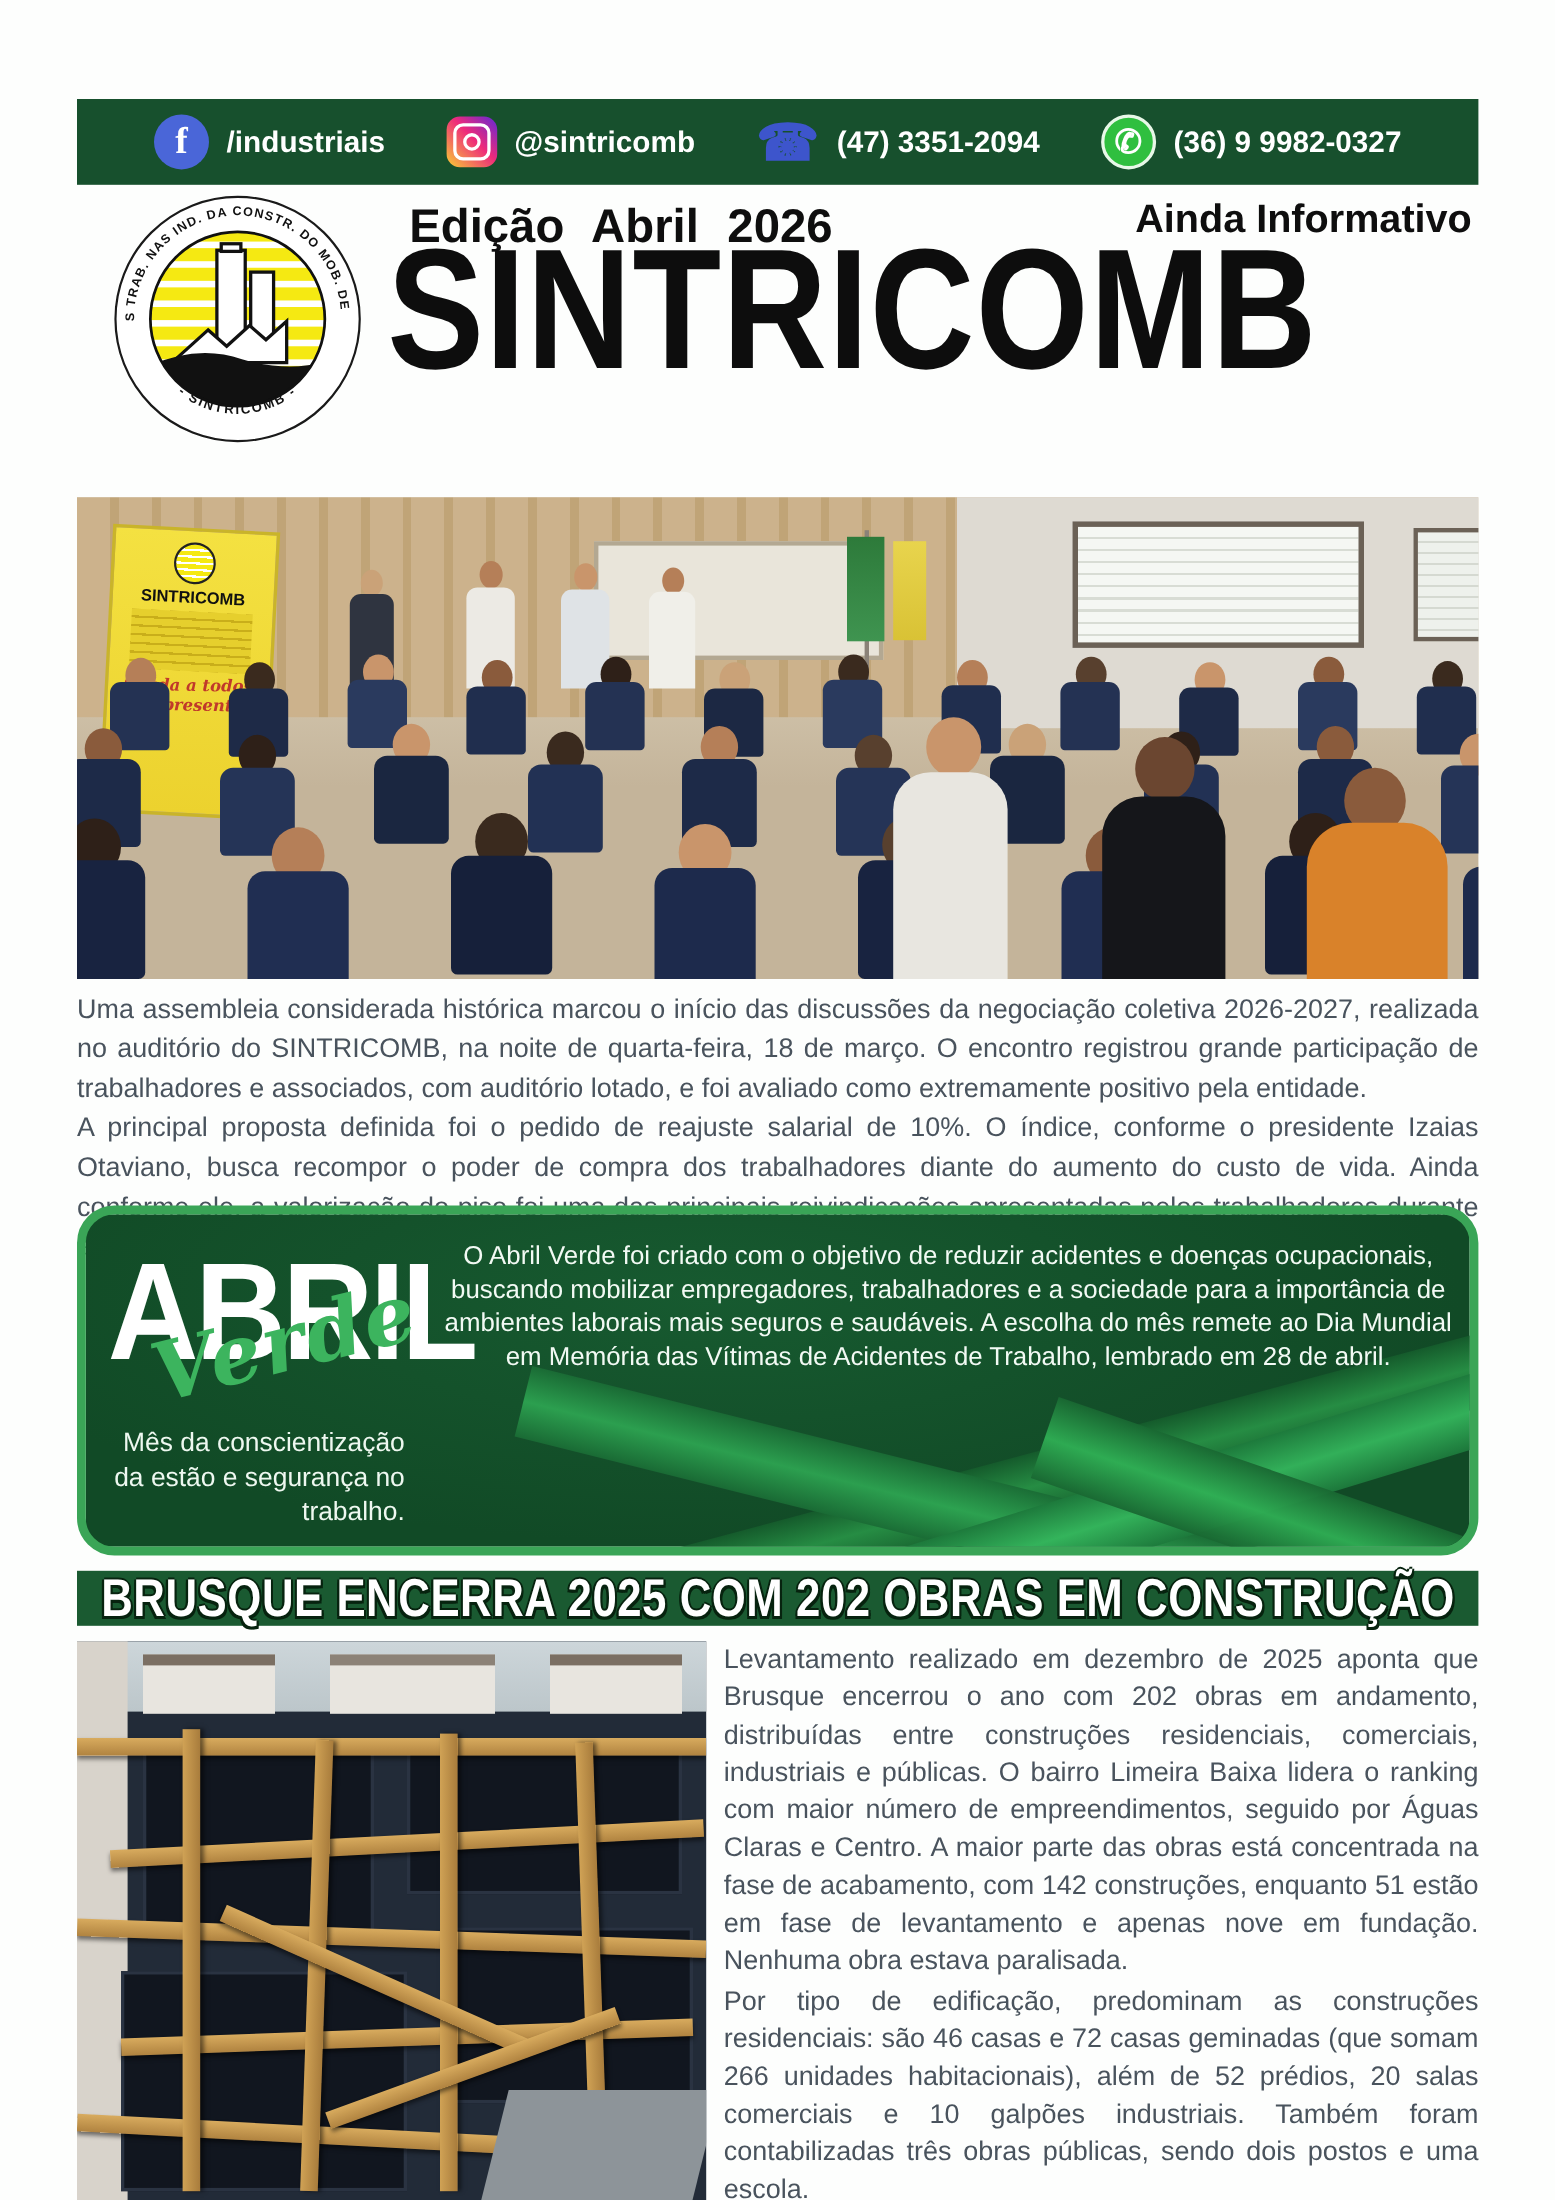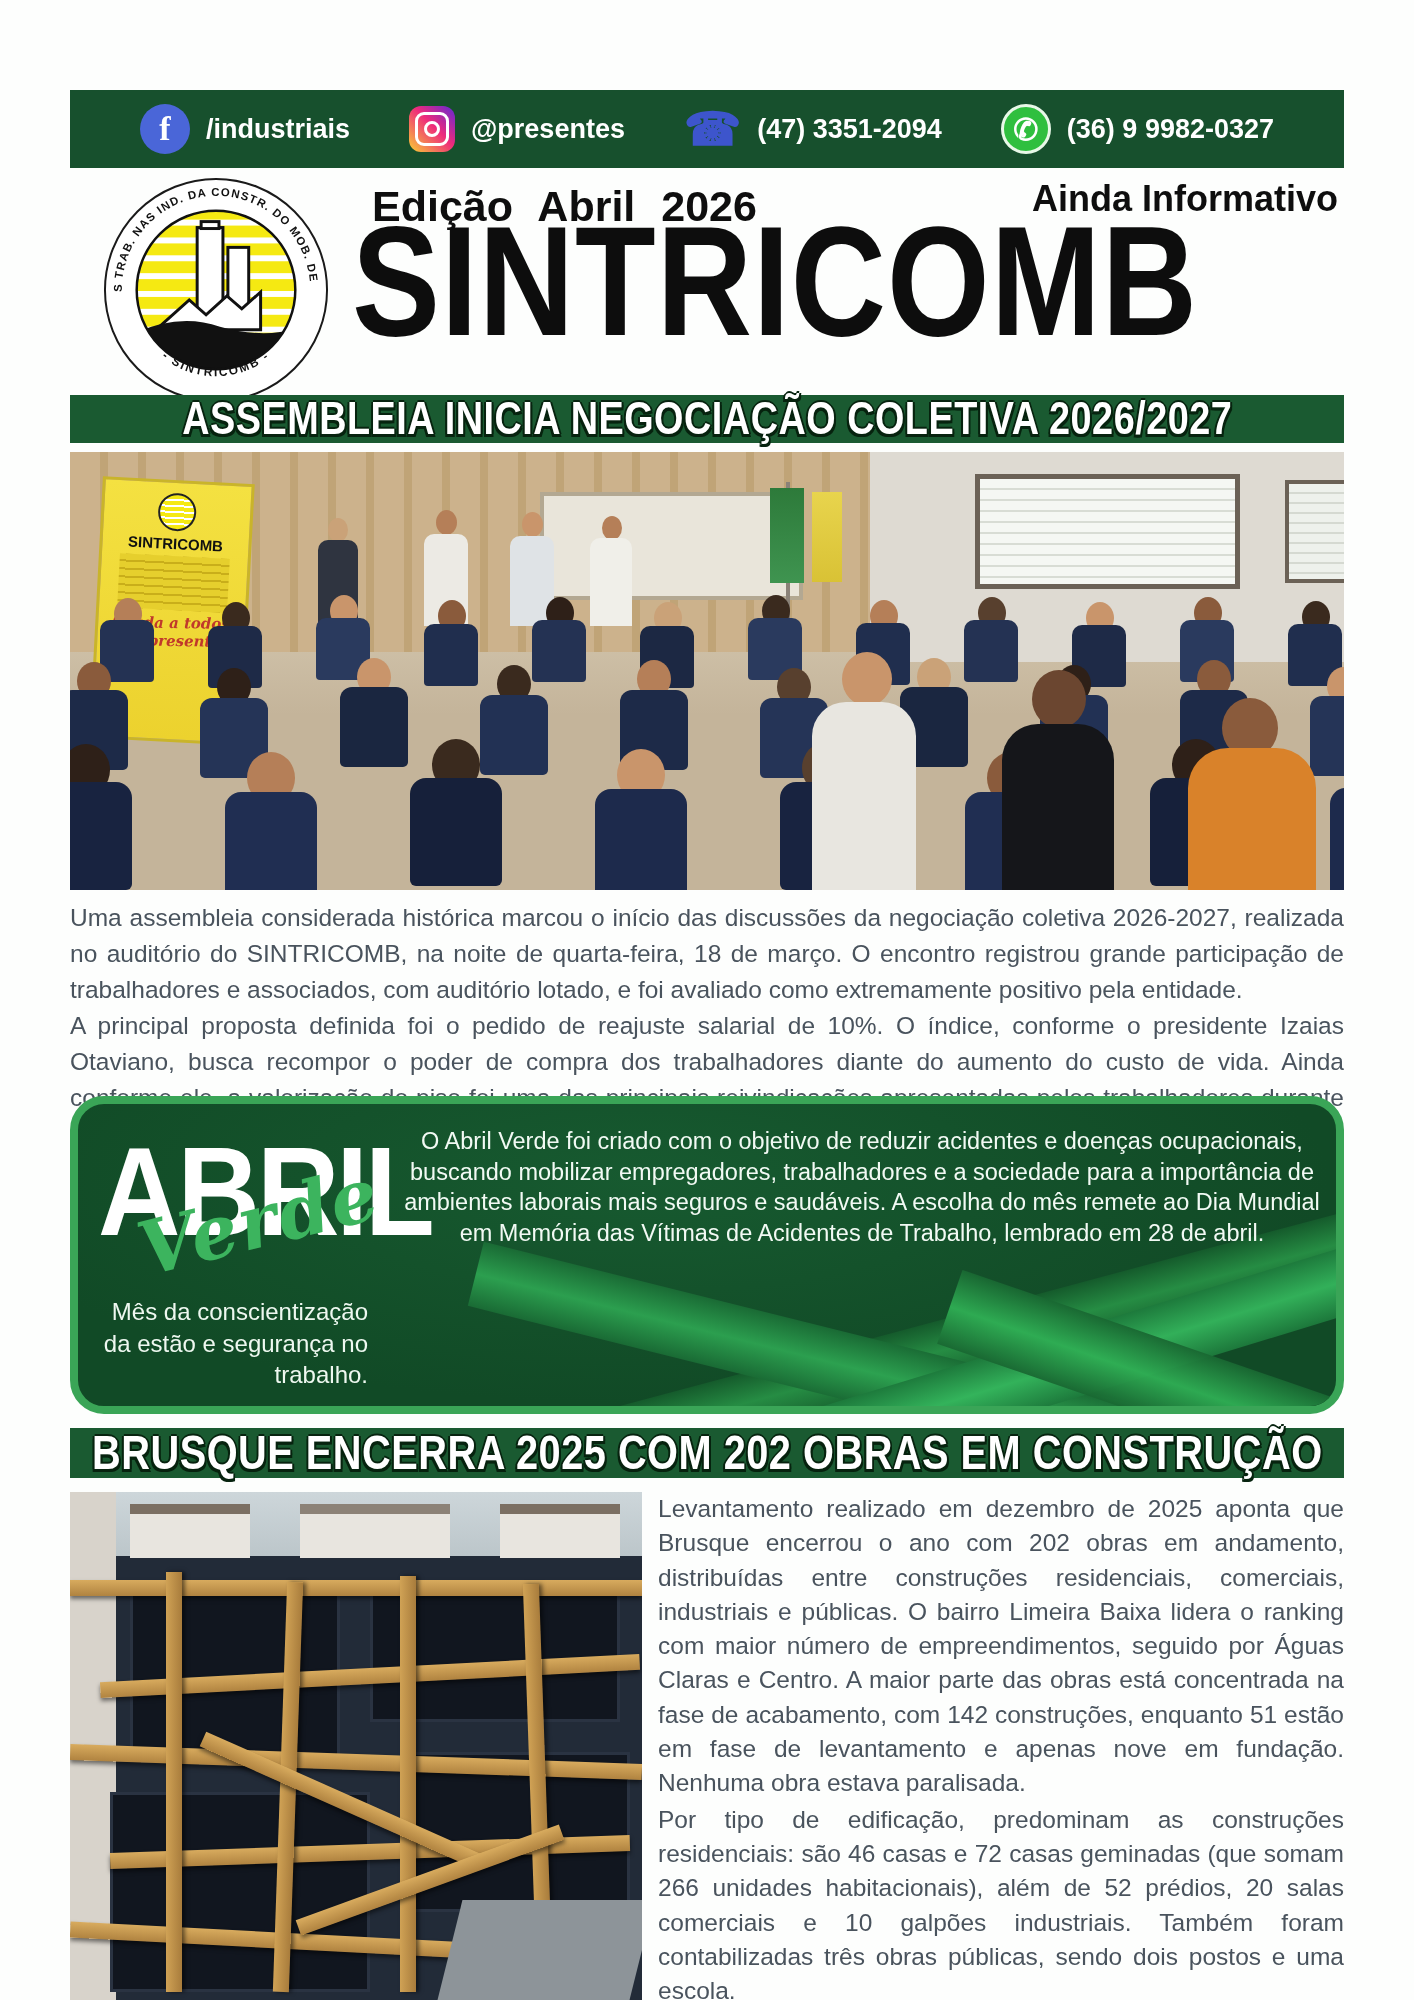--- a/index.html
+++ b/index.html
@@ -132,21 +132,21 @@
 
 <div class="page">
 
   <div class="abs topbar">
     <div class="contact">
       <div class="fb-ic">f</div>
       <span>/industriais</span>
     </div>
     <div class="contact">
       <div class="ig-ic"></div>
-      <span>@presentes</span>
+      <span>@sintricomb</span>
     </div>
     <div class="contact">
       <div class="ph-ic">☎</div>
       <span>(47) 3351-2094</span>
     </div>
     <div class="contact">
       <div class="wa-ic">✆</div>
       <span>(36) 9 9982-0327</span>
     </div>
   </div>
@@ -183,23 +183,20 @@
     </text>
     <text font-size="12" font-weight="bold" fill="#111" letter-spacing="2">
       <textPath href="#arcBot" startOffset="50%" text-anchor="middle">- SINTRICOMB -</textPath>
     </text>
   </svg>
 
   <div class="abs edition">Edição Abril 2026</div>
   <div class="abs journal">Ainda Informativo</div>
   <div class="abs bigtitle">SINTRICOMB</div>
 
-  <div class="abs banner banner1">
-    <span>ASSEMBLEIA INICIA NEGOCIAÇÃO COLETIVA 2026/2027</span>
-  </div>
 
   <div class="abs photo1">
     <div class="abs wood"></div>
     <div class="abs wallR"></div>
     <div class="abs screen"></div>
     <div class="abs window1"></div>
     <div class="abs window2"></div>
     <div class="abs flagpole" style="left:716px;"></div>
     <div class="abs flag-green"></div>
     <div class="abs flag-yellow"></div>

